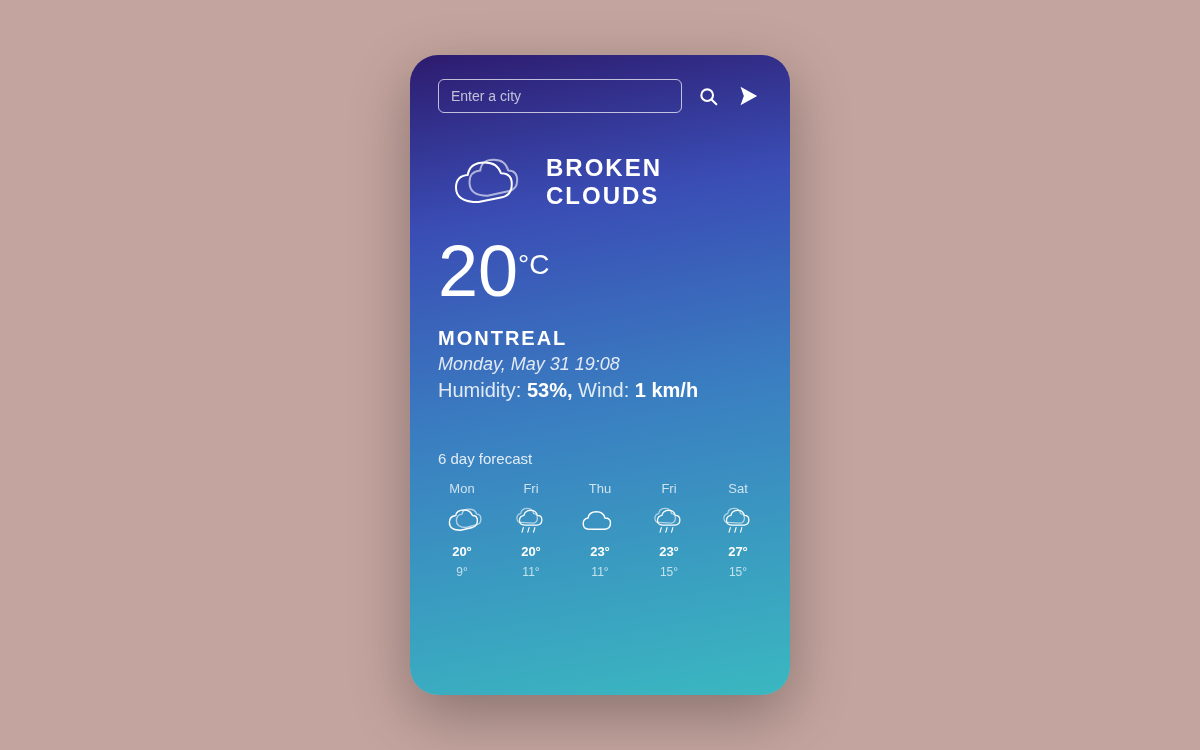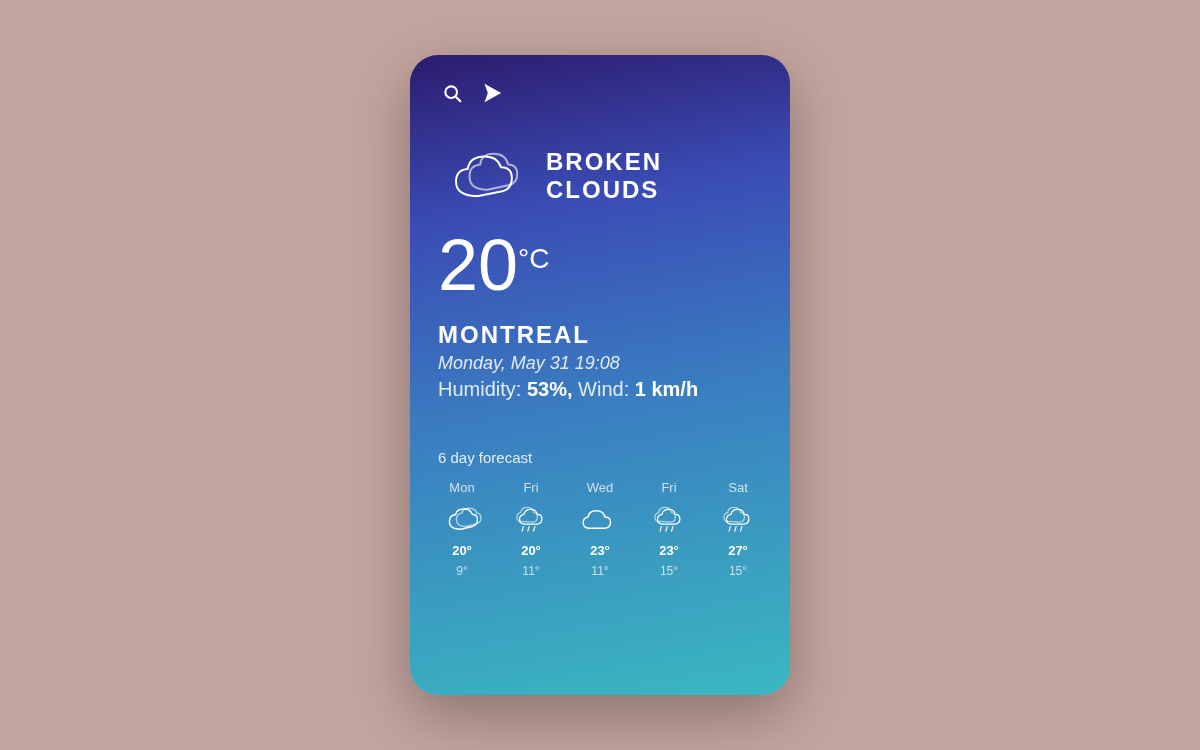--- a/index.html
+++ b/index.html
@@ -106,21 +106,21 @@
     }
 
     .temp-unit {
       font-size: 28px;
       font-weight: 300;
       margin-top: 14px;
       color: white;
     }
 
     .city-name {
-      font-size: 24px;
+      font-size: 20px;
       font-weight: 700;
       letter-spacing: 2px;
       text-align: center;
       color: white;
     }
 
     .date-time {
       font-size: 18px;
       color: rgba(255,255,255,0.85);
       text-align: center;
@@ -194,20 +194,21 @@
       stroke-linejoin: round;
       stroke-linecap: round;
     }
   </style>
 </head>
 <body>
 
 <div class="card">
 
   <div class="search-row">
+    <input class="search-input" type="text" placeholder="Enter a city" style="">
     <button class="icon-btn">
       <svg width="20" height="20" viewBox="0 0 24 24" fill="none" stroke="white" stroke-width="2.5" stroke-linecap="round" stroke-linejoin="round">
         <circle cx="11" cy="11" r="7"></circle>
         <line x1="16.5" y1="16.5" x2="22" y2="22"></line>
       </svg>
     </button>
     <button class="icon-btn">
       <svg width="20" height="20" viewBox="0 0 24 24" fill="white">
         <polygon points="3,1 23,12 3,23 7,12"></polygon>
       </svg>
@@ -261,21 +262,21 @@
         <path fill="none" stroke="white" stroke-width="2" stroke-linejoin="round" d="M14,32 Q8,32 8,25 Q8,19 14,18 Q15,10 24,10 Q32,10 34,18 Q40,18 40,25 Q40,32 34,33 L14,32Z" opacity="0.6"></path>
         <path fill="none" stroke="white" stroke-width="2" stroke-linejoin="round" d="M20,36 Q12,36 12,29 Q12,22 19,21 Q20,13 30,13 Q38,13 40,21 Q47,21 47,28 Q47,35 40,36 L20,36Z"></path>
         <line x1="18" y1="40" x2="16" y2="47" stroke="white" stroke-width="1.8" stroke-linecap="round"></line>
         <line x1="27" y1="40" x2="25" y2="47" stroke="white" stroke-width="1.8" stroke-linecap="round"></line>
         <line x1="36" y1="40" x2="34" y2="47" stroke="white" stroke-width="1.8" stroke-linecap="round"></line>
       </svg></div>
       <span class="forecast-high">20°</span>
       <span class="forecast-low">11°</span>
     </div>
         <div class="forecast-day">
-      <span class="forecast-day-name">Wed</span>
+      <span class="forecast-day-name">Thu</span>
       <div class="forecast-icon"><svg viewBox="0 0 60 40" xmlns="http://www.w3.org/2000/svg">
         <path fill="none" stroke="white" stroke-width="2" stroke-linejoin="round" d="M14,36 Q6,36 6,28 Q6,21 13,20 Q14,11 25,11 Q35,11 37,20 Q45,20 45,27 Q45,35 37,36 L14,36Z"></path>
       </svg></div>
       <span class="forecast-high">23°</span>
       <span class="forecast-low">11°</span>
     </div>
         <div class="forecast-day">
       <span class="forecast-day-name">Fri</span>
       <div class="forecast-icon"><svg viewBox="0 0 60 50" xmlns="http://www.w3.org/2000/svg">
         <path fill="none" stroke="white" stroke-width="2" stroke-linejoin="round" d="M14,32 Q8,32 8,25 Q8,19 14,18 Q15,10 24,10 Q32,10 34,18 Q40,18 40,25 Q40,32 34,33 L14,32Z" opacity="0.6"></path>

